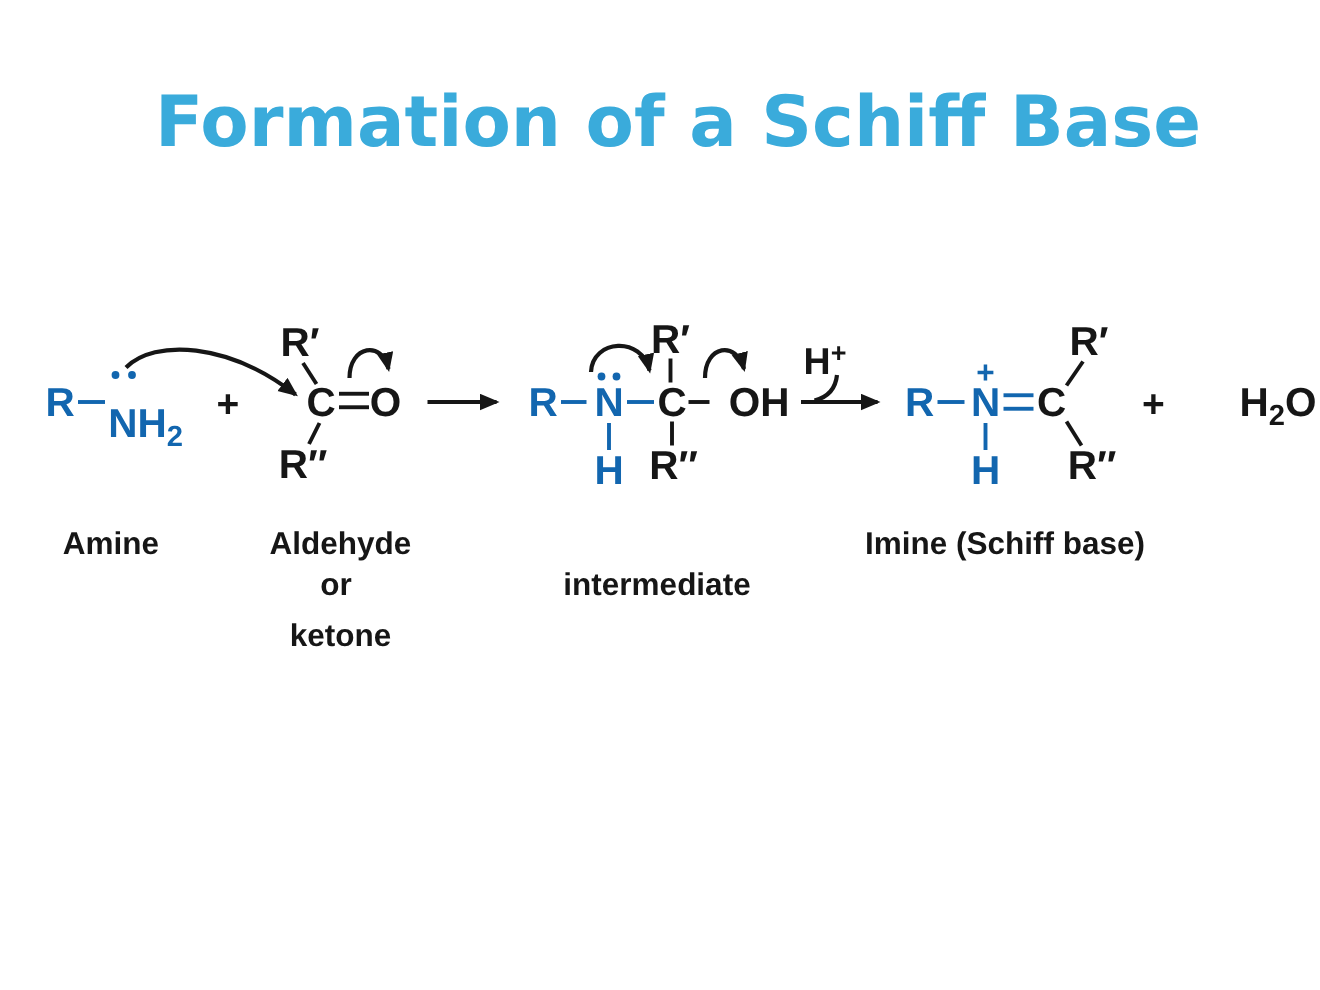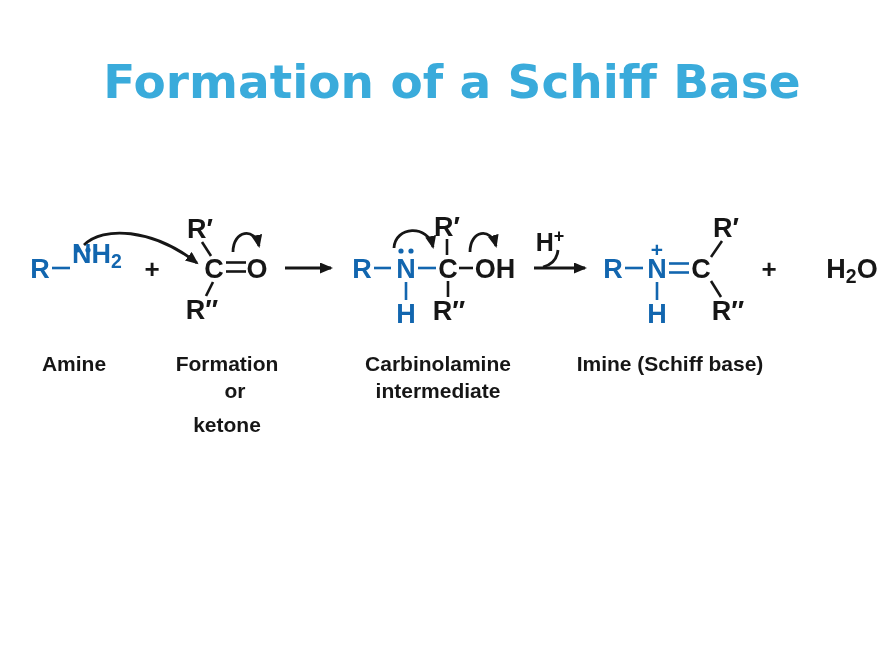--- a/index.html
+++ b/index.html
@@ -119,51 +119,50 @@
       <line class="bond-blue" x1="625" y1="268" x2="643" y2="268"></line>
       <line class="bond-blue" x1="669" y1="263.5" x2="689" y2="263.5"></line>
       <line class="bond-blue" x1="669" y1="272.5" x2="689" y2="272.5"></line>
       <line class="bond-blue" x1="657" y1="282" x2="657" y2="300"></line>
       <line class="bond-black" x1="711" y1="257" x2="722" y2="241"></line>
       <line class="bond-black" x1="711" y1="281" x2="721" y2="297"></line>
     </g>
   </svg>
 
   <span class="atom blue" style="left:40px;top:269px">R</span>
-  <span class="atom blue" style="left:97px;top:254px"><span>NH</span><sub>2</sub></span>
+  <span class="atom blue" style="left:97px;top:283px"><span>NH</span><sub>2</sub></span>
 
   <span class="atom plus" style="left:152px;top:269px">+</span>
 
   <span class="atom" style="left:200px;top:229px">R′</span>
   <span class="atom" style="left:214px;top:269px">C</span>
   <span class="atom" style="left:257px;top:269px">O</span>
   <span class="atom" style="left:202px;top:310px">R″</span>
 
   <span class="atom blue" style="left:362px;top:269px">R</span>
   <span class="atom blue" style="left:406px;top:269px">N</span>
   <span class="atom" style="left:448px;top:269px">C</span>
   <span class="atom" style="left:447px;top:227px">R′</span>
   <span class="atom" style="left:449px;top:311px">R″</span>
-  <span class="atom" style="left:495px;top:269px">OH</span>
+  <span class="atom" style="left:506px;top:269px">OH</span>
   <span class="atom blue" style="left:406px;top:314px">H</span>
 
   <span class="atom hplus" style="left:550px;top:242px"><span>H</span><sup>+</sup></span>
 
   <span class="atom blue" style="left:613px;top:269px">R</span>
   <span class="charge" style="left:657px;top:249px">+</span>
   <span class="atom blue" style="left:657px;top:269px">N</span>
   <span class="atom" style="left:701px;top:269px">C</span>
   <span class="atom" style="left:726px;top:228px">R′</span>
   <span class="atom" style="left:728px;top:311px">R″</span>
   <span class="atom blue" style="left:657px;top:314px">H</span>
 
   <span class="atom plus" style="left:769px;top:269px">+</span>
   <span class="atom" style="left:852px;top:269px"><span>H</span><sub>2</sub><span>O</span></span>
 
   <span class="caption" style="left:74px;top:363px">Amine</span>
-  <span class="caption" style="left:227px;top:363px">Formation</span>
-  <span class="caption" style="left:235px;top:390px">or</span>
+  <span class="caption" style="left:227px;top:363px">Aldehyde</span>
+  <span class="caption" style="left:224px;top:390px">or</span>
   <span class="caption" style="left:227px;top:424px">ketone</span>
-  <span class="caption" style="left:438px;top:363px">Carbinolamine</span>
   <span class="caption" style="left:670px;top:363px">Imine (Schiff base)</span>
   <span class="caption" style="left:438px;top:390px">intermediate</span>
 
 </div>
 
 </body></html>

